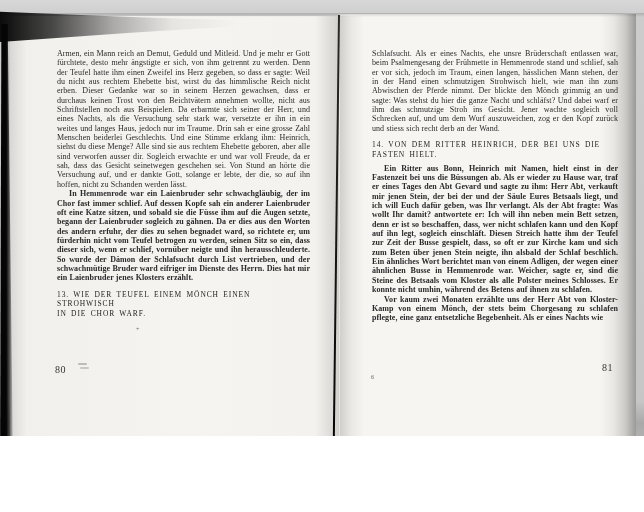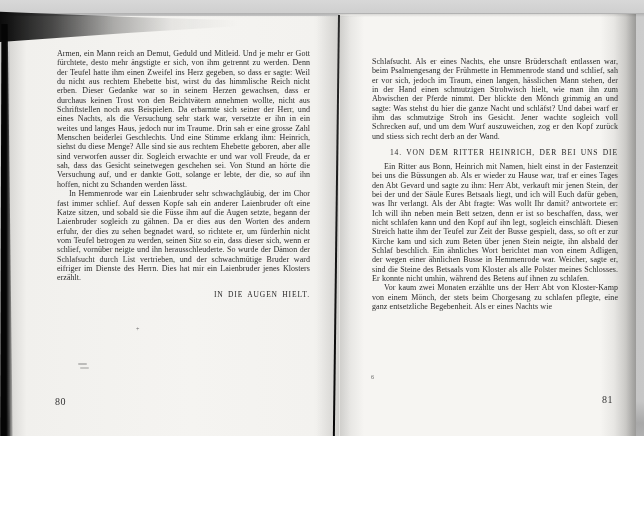--- a/index.html
+++ b/index.html
@@ -56,32 +56,32 @@
     position:absolute;left:-4px;top:486px;width:652px;height:17px;
     background:#070707;transform:rotate(0.3deg);transform-origin:left center;
   }
   .dust-speck{position:absolute;left:250px;top:495px;width:3px;height:2px;background:#cfcfcf;border-radius:50%;box-shadow:22px 2px 0 #bdbdbd;}
   .right-edge-shade{
     position:absolute;left:614px;top:14px;width:22px;height:474px;
     background:linear-gradient(to right,rgba(0,0,0,0) 0%,rgba(0,0,0,0.08) 55%,rgba(0,0,0,0.22) 100%);
   }
   .col{position:absolute;top:49px;color:#2a2a2a;}
   .col-left{left:57px;width:253px;}
-  .col-right{left:372px;width:246px;margin-top:8px;}
+  .col-right{left:372px;width:246px;}
   .col p{
     margin:0;font-size:8px;line-height:9.35px;text-align:justify;
     letter-spacing:0.05px;word-spacing:0.2px;hyphens:none;
   }
-  .col p.indent{text-indent:12px;}
+  .col p.indent{text-indent:12px;font-weight:bold;}
   .col h2{
     margin:7px 0 4px 0;font-size:7.5px;line-height:9.8px;font-weight:normal;
-    text-align:right;letter-spacing:0.9px;word-spacing:1.6px;color:#242424;
+    text-align:left;letter-spacing:0.9px;word-spacing:1.6px;color:#242424;
   }
   .col h2 .hline{display:block;}
-  .page-number{position:absolute;font-size:10px;color:#333;letter-spacing:0.5px;margin-top:32px;}
+  .page-number{position:absolute;font-size:10px;color:#333;letter-spacing:0.5px;}
   .pn-left{left:55px;top:364px;}
   .pn-right{left:602px;top:362px;}
   .signature{position:absolute;left:371px;top:374px;font-size:6px;color:#666;}
   .artifact-cross{position:absolute;left:136px;top:326px;font-size:6px;color:#444;opacity:0.8;}
   .artifact-smudge{
     position:absolute;left:78px;top:363px;width:9px;height:2px;
     background:rgba(90,90,90,0.35);box-shadow:2px 4px 0 rgba(90,90,90,0.28);
     border-radius:1px;
   }
 </style>
@@ -101,28 +101,30 @@
   <div class="gutter-line"></div>
   <div class="gutter-bottom-shadow"></div>
   <div class="right-edge-shade"></div>
   <div class="bottom-edge-band"></div>
   <div class="dust-speck"></div>
 
   <div class="col col-left">
     <p>Armen, ein Mann reich an Demut, Geduld und Mitleid.  Und je mehr er Gott fürchtete, desto mehr ängstigte er sich, von ihm getrennt zu werden.  Denn der Teufel hatte ihm einen Zweifel ins Herz gegeben, so dass er sagte: Weil du nicht aus rechtem Ehebette bist, wirst du das himmlische Reich nicht erben.  Dieser Gedanke war so in seinem Herzen gewachsen, dass er durchaus keinen Trost von den Beichtvätern annehmen wollte, nicht aus Schriftstellen noch aus Beispielen. Da erbarmte sich seiner der Herr, und eines Nachts, als die Versuchung sehr stark war, versetzte er ihn in ein weites und langes Haus, jedoch nur im Traume.  Drin sah er eine grosse Zahl Menschen beiderlei Geschlechts.  Und eine Stimme erklang ihm: Heinrich, siehst du diese Menge?  Alle sind sie aus rechtem Ehebette geboren, aber alle sind verworfen ausser dir.  Sogleich erwachte er und war voll Freude, da er sah, dass das Gesicht seinetwegen geschehen sei.  Von Stund an hörte die Versuchung auf, und er dankte Gott, solange er lebte, der die, so auf ihn hoffen, nicht zu Schanden werden lässt.</p>
     <p class="indent">In Hemmenrode war ein Laienbruder sehr schwachgläubig, der im Chor fast immer schlief.  Auf dessen Kopfe sah ein anderer Laienbruder oft eine Katze sitzen, und sobald sie die Füsse ihm auf die Augen setzte, begann der Laienbruder sogleich zu gähnen.  Da er dies aus den Worten des andern erfuhr, der dies zu sehen begnadet ward, so richtete er, um fürderhin nicht vom Teufel betrogen zu werden, seinen Sitz so ein, dass dieser sich, wenn er schlief, vornüber neigte und ihn herausschleuderte.  So wurde der Dämon der Schlafsucht durch List vertrieben, und der schwachmütige Bruder ward eifriger im Dienste des Herrn.  Dies hat mir ein Laienbruder jenes Klosters erzählt.</p>
     <h2>
-      <span class="hline">IN DIE AUGEN HIELT.</span>
+      <span class="hline">13. WIE DER TEUFEL EINEM MÖNCH EINEN STROHWISCH</span>
+      <span class="hline">IN DIE CHOR WARF.</span>
     </h2>
   </div>
 
   <div class="col col-right">
     <p>Schlafsucht.  Als er eines Nachts, ehe unsre Brüderschaft entlassen war, beim Psalmengesang der Frühmette in Hemmenrode stand und schlief, sah er vor sich, jedoch im Traum, einen langen, hässlichen Mann stehen, der in der Hand einen schmutzigen Strohwisch hielt, wie man ihn zum Abwischen der Pferde nimmt.  Der blickte den Mönch grimmig an und sagte: Was stehst du hier die ganze Nacht und schläfst?  Und dabei warf er ihm das schmutzige Stroh ins Gesicht.  Jener wachte sogleich voll Schrecken auf, und um dem Wurf auszuweichen, zog er den Kopf zurück und stiess sich recht derb an der Wand.</p>
     <h2>
       <span class="hline">14. VON DEM RITTER HEINRICH, DER BEI UNS DIE</span>
+      <span class="hline">FASTEN HIELT.</span>
     </h2>
     <p class="indent">Ein Ritter aus Bonn, Heinrich mit Namen, hielt einst in der Fastenzeit bei uns die Büssungen ab.  Als er wieder zu Hause war, traf er eines Tages den Abt Gevard und sagte zu ihm: Herr Abt, verkauft mir jenen Stein, der bei der und der Säule Eures Betsaals liegt, und ich will Euch dafür geben, was Ihr verlangt.  Als der Abt fragte: Was wollt Ihr damit? antwortete er: Ich will ihn neben mein Bett setzen, denn er ist so beschaffen, dass, wer nicht schlafen kann und den Kopf auf ihn legt, sogleich einschläft.  Diesen Streich hatte ihm der Teufel zur Zeit der Busse gespielt, dass, so oft er zur Kirche kam und sich zum Beten über jenen Stein neigte, ihn alsbald der Schlaf beschlich.  Ein ähnliches Wort berichtet man von einem Adligen, der wegen einer ähnlichen Busse in Hemmenrode war. Weicher, sagte er, sind die Steine des Betsaals vom Kloster als alle Polster meines Schlosses.  Er konnte nicht umhin, während des Betens auf ihnen zu schlafen.</p>
     <p class="indent">Vor kaum zwei Monaten erzählte uns der Herr Abt von Kloster-Kamp von einem Mönch, der stets beim Chorgesang zu schlafen pflegte, eine ganz entsetzliche Begebenheit.  Als er eines Nachts wie</p>
   </div>
 
   <div class="page-number pn-left">80</div>
   <div class="page-number pn-right">81</div>
   <div class="signature">6</div>
 
   <div class="artifact-cross">+</div>

